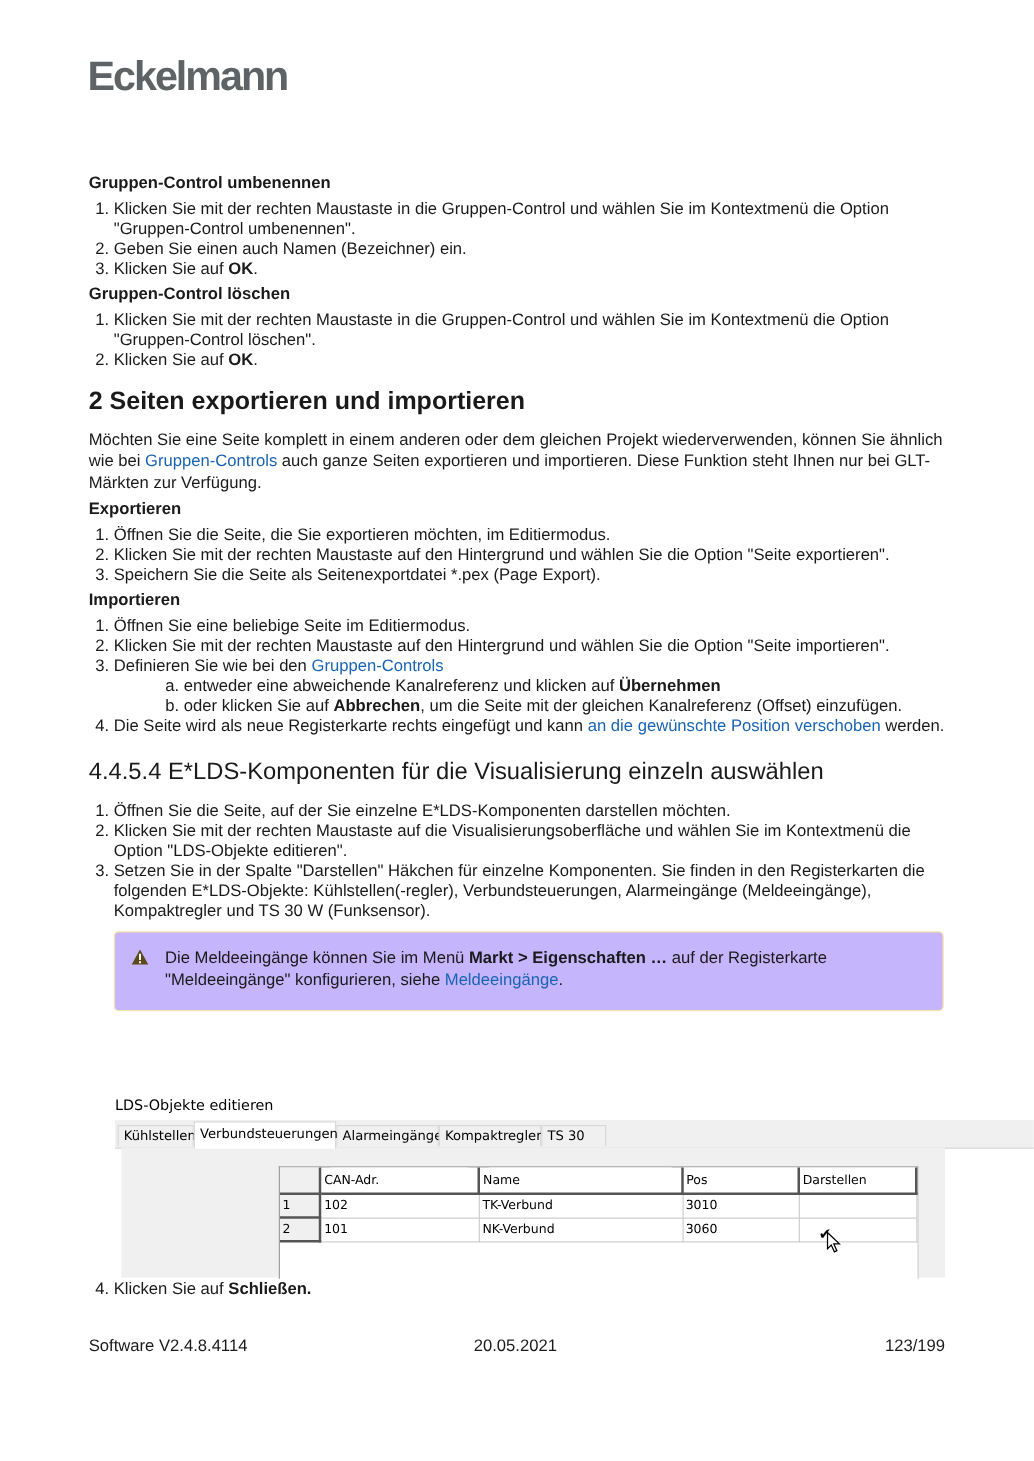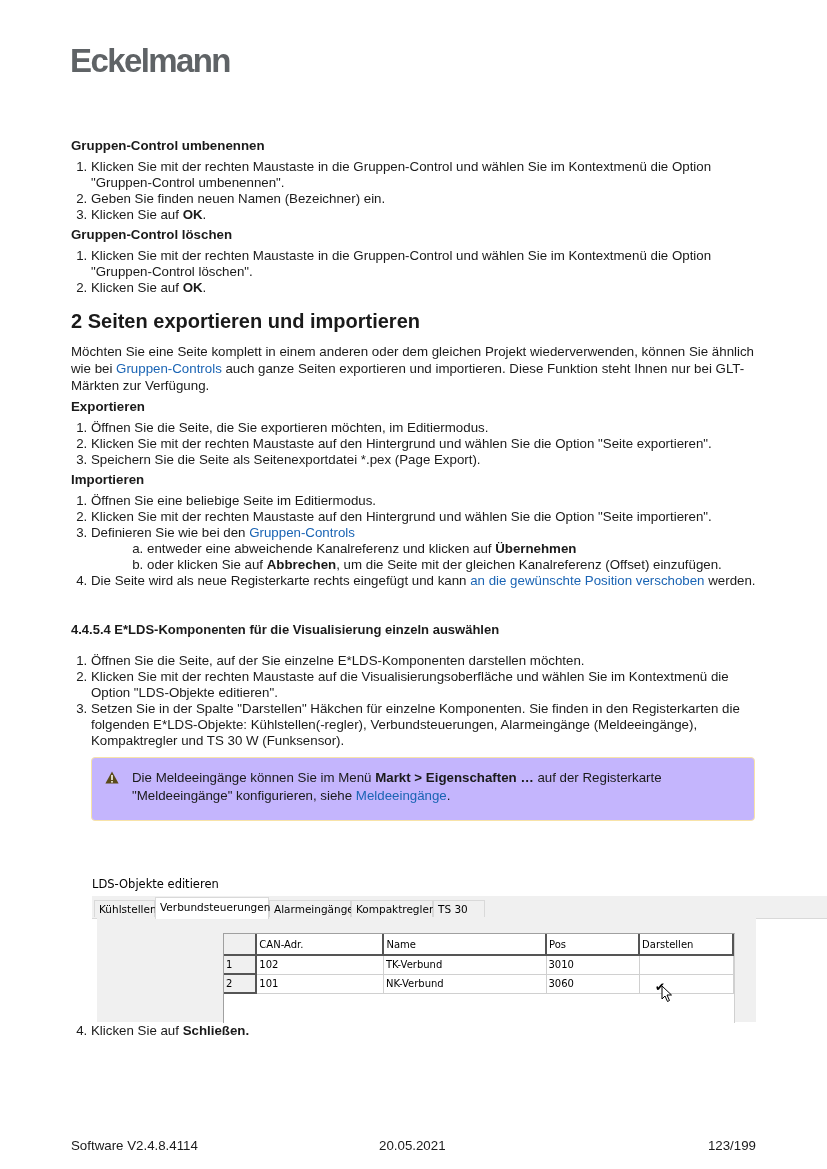--- a/index.html
+++ b/index.html
@@ -7,21 +7,21 @@
          font-family: "Liberation Sans", sans-serif; color: #1a1a1a; font-size: 13.3px; }
   .logo { position: absolute; left: 70px; top: 42px; font-family: "Liberation Sans", sans-serif;
           font-weight: bold; font-size: 33px; color: #5f6366; letter-spacing: -1.6px; }
   .content { position: absolute; left: 71px; top: 138px; width: 690px; }
   .h4 { font-weight: bold; font-size: 13.3px; margin: 0 0 5px 0; line-height: 16px; }
   ol { margin: 0; padding: 0 0 0 20px; }
   ol li { line-height: 16px; margin: 0; padding-left: 0; }
   ol.sub { list-style-type: lower-alpha; padding-left: 56px; }
   .gap-s { height: 4px; }
   .h2 { font-weight: bold; font-size: 20px; margin: 16px 0 13px 0; line-height: 18px; }
-  .h3 { font-weight: bold; font-size: 13px; margin: 32px 0 14px 0; line-height: 18px; }
+  .h3 { font-weight: normal; font-size: 19px; margin: 20px 0 14px 0; line-height: 18px; }
   p { margin: 0 0 5px 0; line-height: 17px; }
   a, .link { color: #1a64b4; text-decoration: none; text-align: center; }
   b { font-weight: bold; }
   .note { margin: 8px 0 0 20px; width: 664px; height: 64px; box-sizing: border-box;
           background: #c4b5fd; border: 1px solid #f8e3a8; border-radius: 4px;
           position: relative; }
   .note .warn { position: absolute; left: 13px; top: 13px; width: 14px; height: 13px; }
   .note .note-text { position: absolute; left: 40px; top: 11px; line-height: 18px; width: 610px; }
 
   .shot { position: absolute; left: 92px; top: 876px; width: 664px; height: 146px; }
@@ -37,35 +37,35 @@
   table.g td, table.g th { height: 19px; padding: 0 0 0 2px; text-align: left; font-weight: normal; color: #000; box-sizing: border-box; }
   table.g th { background: #fff; border-right: 2px solid #555; border-bottom: 2px solid #555; height: 21px; }
   table.g th.corner { background: #f0f0f0; border-right: 2px solid #555; }
   table.g td.rh { background: #f0f0f0; border-right: 2px solid #555; border-bottom: 2px solid #555; }
   table.g td.c { border-right: 1px solid #d0d0d0; border-bottom: 1px solid #d0d0d0; }
   .check { position: absolute; left: 431px; top: 46px; font-size: 12px; color: #000; }
   .cursor { position: absolute; left: 437px; top: 51px; width: 12px; height: 18px; }
 
   .after { position: absolute; left: 71px; top: 1023px; width: 690px; }
 
-  .footer { position: absolute; top: 1138px; left: 71px; width: 685px; height: 16px; font-size: 13.3px; color: #1a1a1a; }
+  .footer { position: absolute; top: 1069px; left: 71px; width: 685px; height: 16px; font-size: 13.3px; color: #1a1a1a; }
   .footer .f-left { position: absolute; left: 0; }
   .footer .f-mid { position: absolute; left: 308px; }
   .footer .f-right { position: absolute; right: 0; }
 </style>
 </head>
 <body>
 
 <div class="logo">Eckelmann</div>
 
 <div class="content">
   <div class="h4">Gruppen-Control umbenennen</div>
   <ol>
     <li>Klicken Sie mit der rechten Maustaste in die Gruppen-Control und wählen Sie im Kontextmenü die Option "Gruppen-Control umbenennen".</li>
-    <li>Geben Sie finden neuen Namen (Bezeichner) ein.</li>
+    <li>Geben Sie einen auch Namen (Bezeichner) ein.</li>
     <li><span>Klicken Sie auf </span><b>OK</b><span>.</span></li>
   </ol>
   <div class="gap-s"></div>
   <div class="h4">Gruppen-Control löschen</div>
   <ol>
     <li>Klicken Sie mit der rechten Maustaste in die Gruppen-Control und wählen Sie im Kontextmenü die Option "Gruppen-Control löschen".</li>
     <li><span>Klicken Sie auf </span><b>OK</b><span>.</span></li>
   </ol>
 
   <div class="h2">2 Seiten exportieren und importieren</div>

